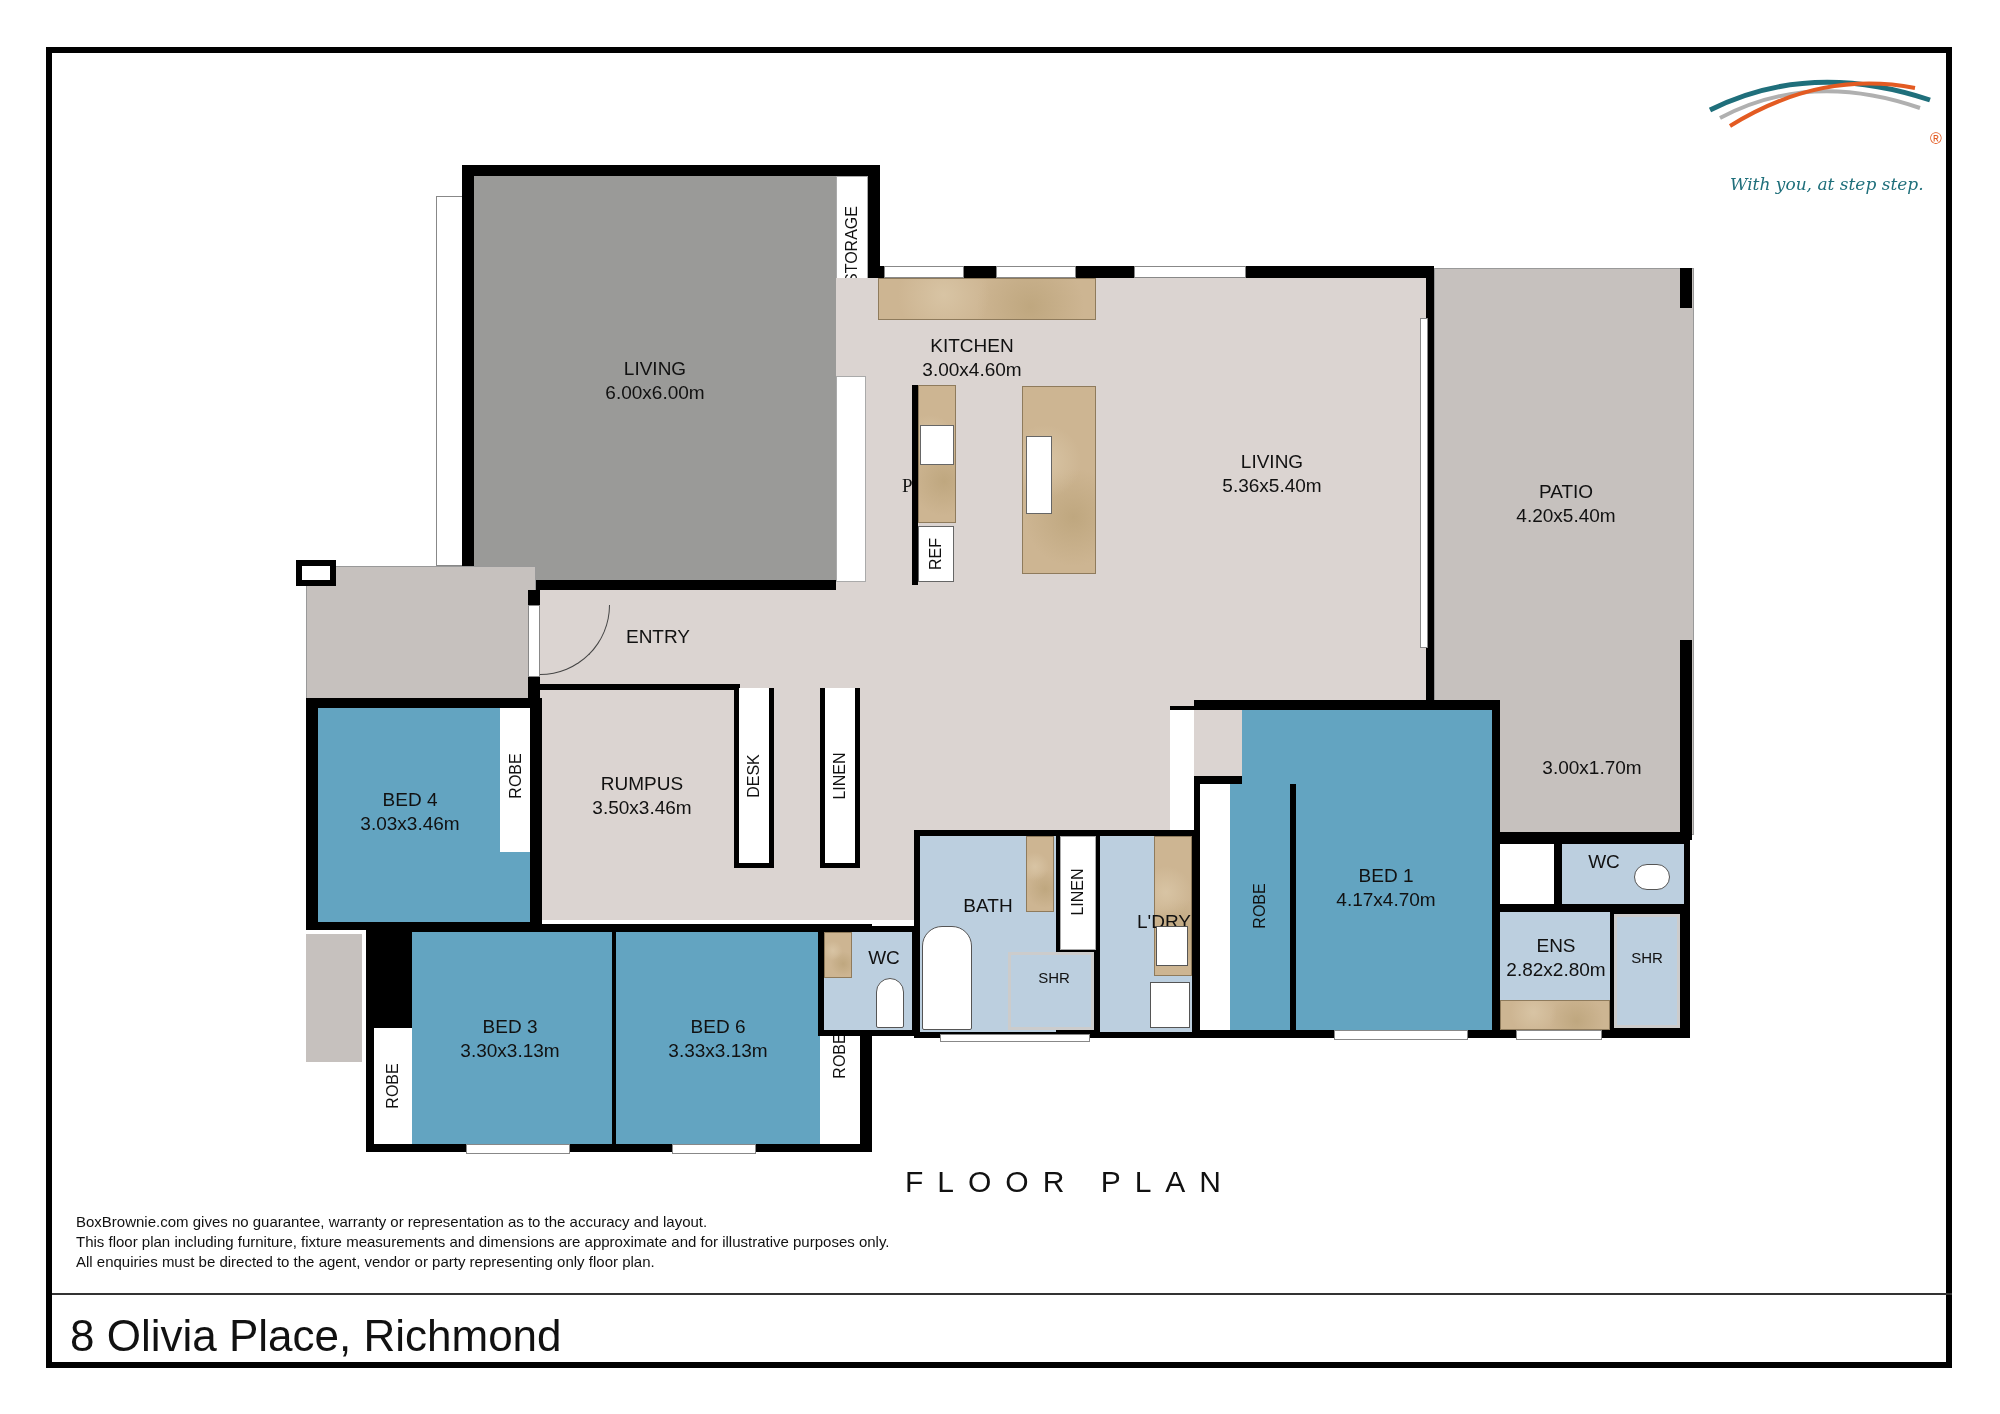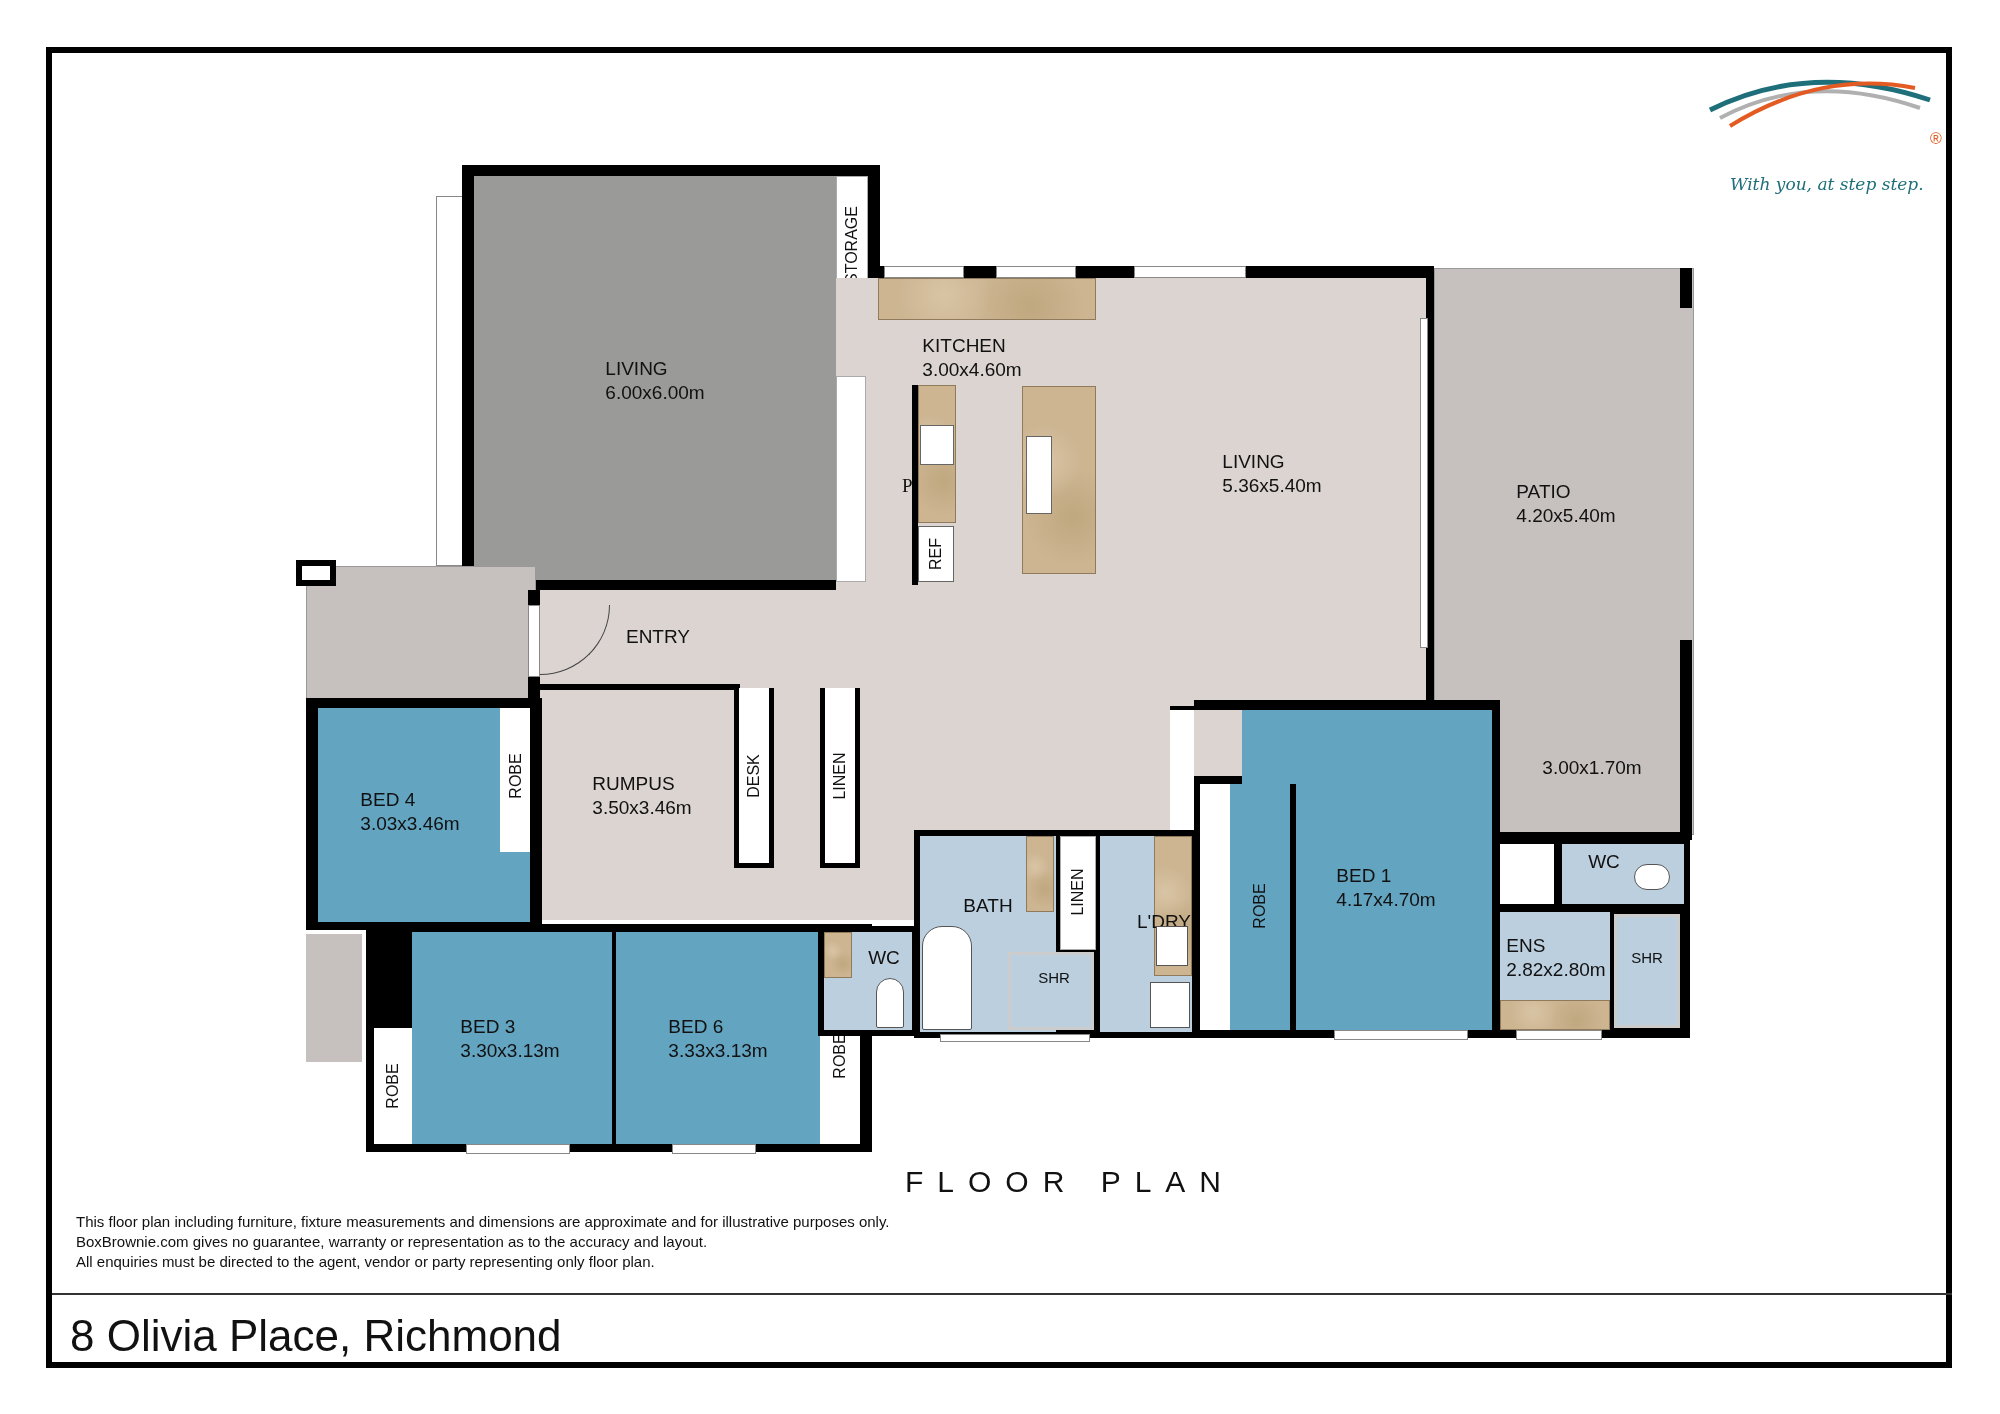--- a/index.html
+++ b/index.html
@@ -1,21 +1,21 @@
 <!DOCTYPE html>
 <html><head>
 <meta charset="utf-8">
 <style>
   html,body{margin:0;padding:0;background:#fff;}
   body{width:2000px;height:1414px;position:relative;overflow:hidden;font-family:"Liberation Sans",sans-serif;color:#111;}
   .frame{position:absolute;left:46px;top:47px;width:1906px;height:1321px;border:6px solid #000;box-sizing:border-box;}
   .divider{position:absolute;left:52px;top:1293px;width:1900px;height:2px;background:#333;}
   .abs{position:absolute;box-sizing:border-box;}
   .wall{position:absolute;background:#000;}
-  .lbl{position:absolute;font-size:19px;line-height:24px;white-space:nowrap;transform:translateX(-50%);}
+  .lbl{position:absolute;text-align:center;font-size:19px;line-height:24px;white-space:nowrap;transform:translateX(-50%);}
   .vlbl{position:absolute;font-size:16px;white-space:nowrap;transform:translate(-50%,-50%) rotate(-90deg);}
   .floor-grey{background:#9a9a98;}
   .floor-tile{background:#dbd4d1;}
   .floor-patio{background:#c6c1be;}
   .floor-bed{background:#63a4c1;}
   .floor-wet{background:#bccfdf;}
   .bench{background:#cdb592;background-image:radial-gradient(circle at 30% 40%,#d8c4a4 0,transparent 30%),radial-gradient(circle at 70% 70%,#bfa77f 0,transparent 35%);border:1px solid #8f7b5c;}
   .white{background:#fff;}
   .win{position:absolute;background:#fff;border:1px solid #888;box-sizing:border-box;}
   .title-floor{position:absolute;left:1070px;top:1165px;transform:translateX(-50%);font-size:30px;letter-spacing:14px;}
@@ -184,17 +184,17 @@
     <div>ENS</div>
       <div>2.82x2.80m</div>
   </div>
   <div class="abs floor-wet" style="left:1614px;top:914px;width:66px;height:114px;border:3px solid #ccc;"></div>
   <div class="lbl" style="left:1647px;top:946px;font-size:15px;">SHR</div>
   <div class="win" style="left:1516px;top:1030px;width:86px;height:10px;"></div>
 </div>
 
 <div class="title-floor">FLOOR PLAN</div>
 <div class="disclaimer">
+  <div>BoxBrownie.com gives no guarantee, warranty or representation as to the accuracy and layout.</div>
   <div>This floor plan including furniture, fixture measurements and dimensions are approximate and for illustrative purposes only.</div>
-  <div>BoxBrownie.com gives no guarantee, warranty or representation as to the accuracy and layout.</div>
   <div>All enquiries must be directed to the agent, vendor or party representing only floor plan.</div>
 </div>
 <div class="address">8 Olivia Place, Richmond</div>
 
 </body></html>

